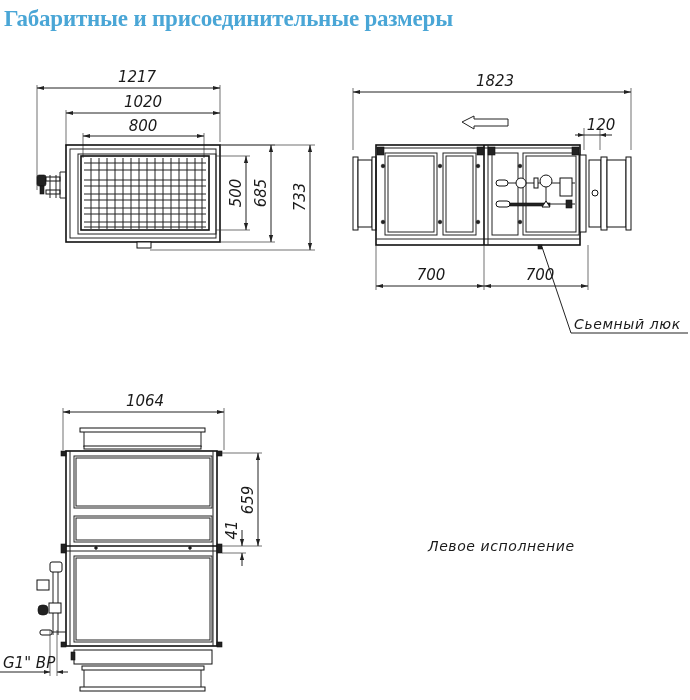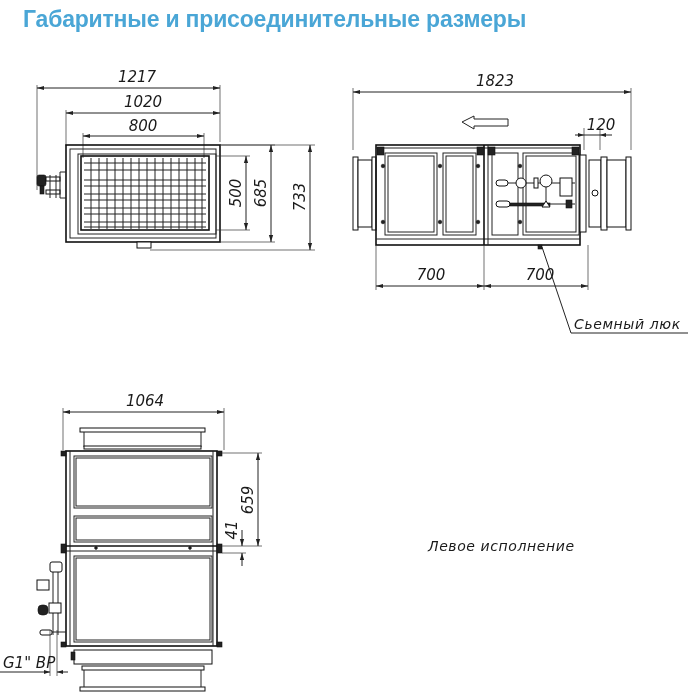--- a/index.html
+++ b/index.html
@@ -1,19 +1,19 @@
 <!DOCTYPE html>
 <html><head>
   <meta charset="utf-8">
   <style>
     html, body { margin: 0; padding: 0; background: #ffffff; }
     body { width: 690px; height: 700px; position: relative; overflow: hidden; font-family: "DejaVu Sans", sans-serif; }
     .title {
-      position: absolute; left: 23px; top: 6px;
-      font-family: Liberation Sans, sans-serif; font-weight: bold;
+      position: absolute; left: 4px; top: 6px;
+      font-family: Liberation Serif, serif; font-weight: bold;
       font-size: 23px; color: #4aa6d6; letter-spacing: -0.2px;
       white-space: nowrap;
     }
     svg.drawing { position: absolute; left: 0; top: 0; }
     .dim { font-family: "DejaVu Sans", sans-serif; font-style: italic; font-size: 15px; fill: #1a1a1a; }
     .note { font-family: "DejaVu Sans", sans-serif; font-style: italic; font-size: 14px; fill: #1a1a1a; letter-spacing: 0.6px; }
     .ln { stroke: #222; stroke-width: 1; fill: none; }
     .thin { stroke: #333; stroke-width: 0.7; fill: none; }
     .thick { stroke: #111; stroke-width: 1.6; fill: none; }
     .part { stroke: #111; stroke-width: 1; fill: #fff; }

